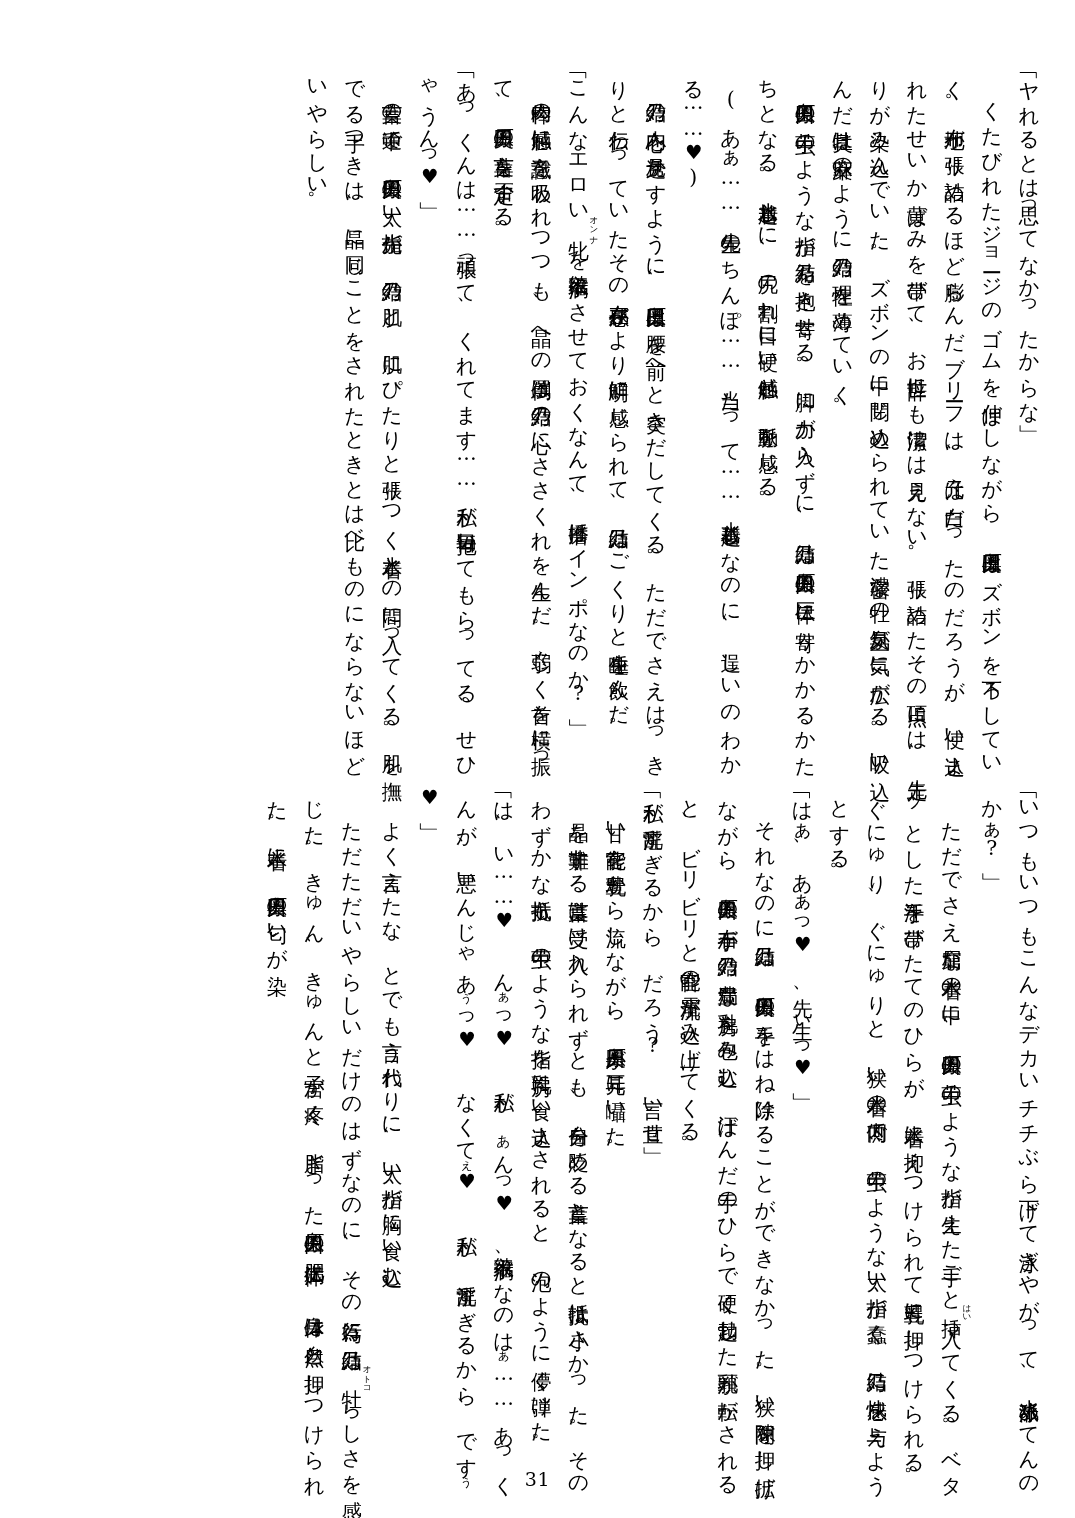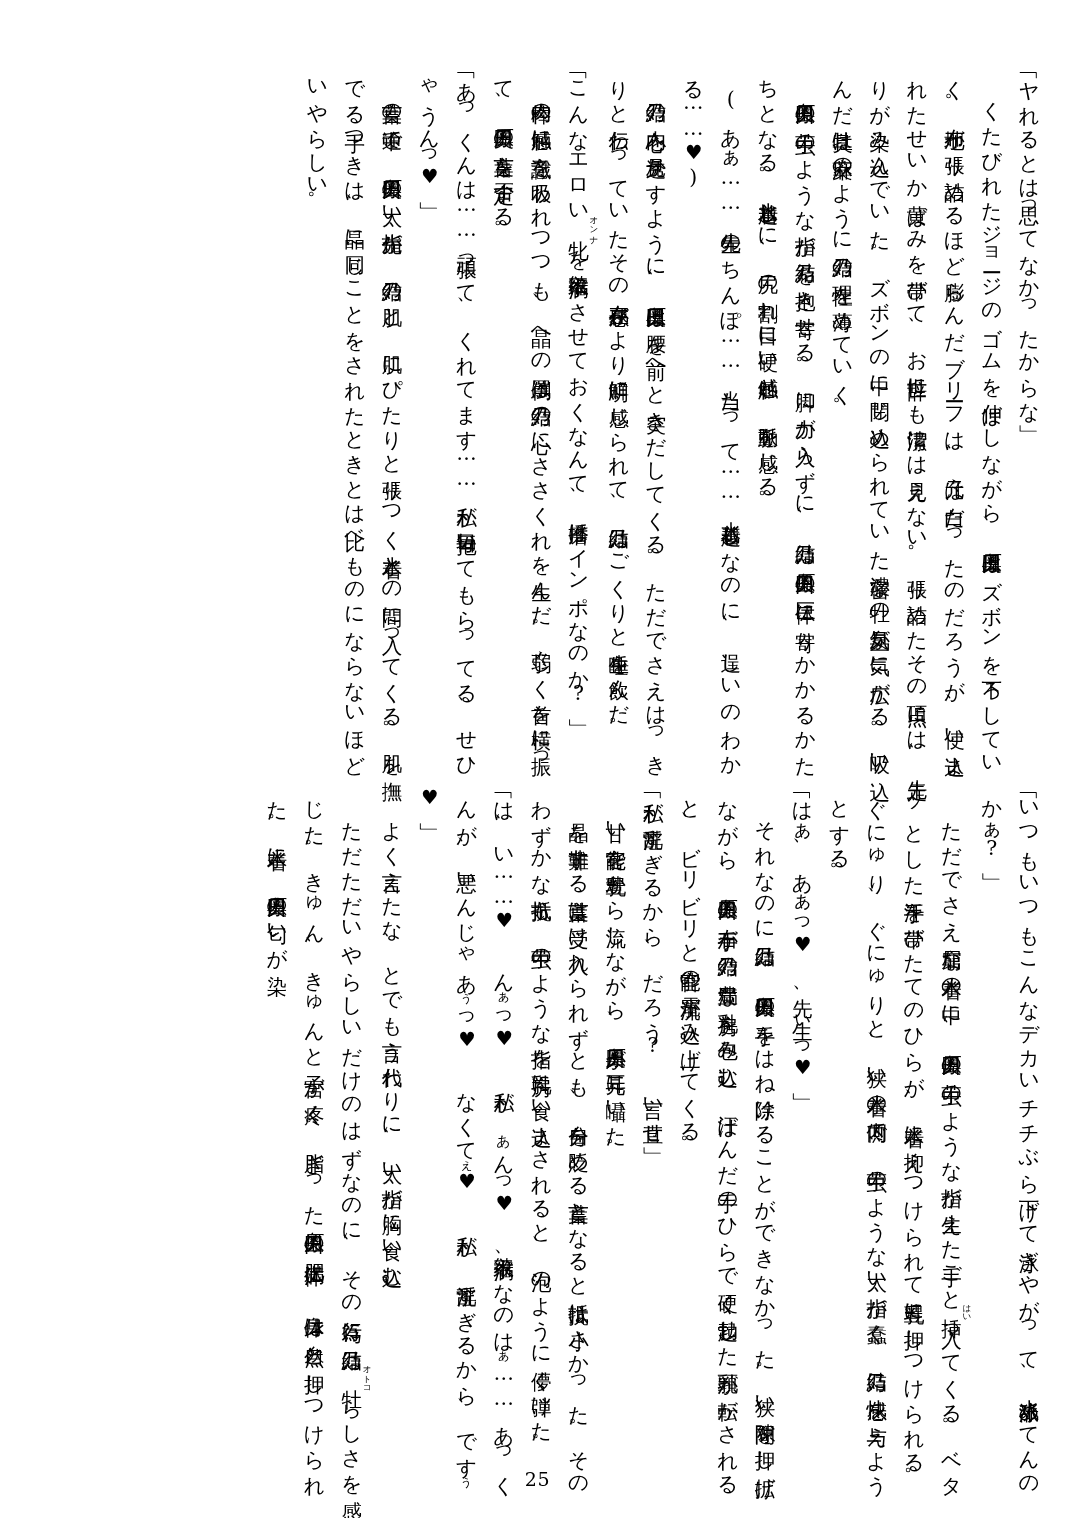--- a/index.html
+++ b/index.html
@@ -114,15 +114,15 @@
     <p class="noindent">「はぁ、あぁっ<span class="heart">♥</span> 先、生ぃっ<span class="heart">♥</span>」</p>
     <p>それなのに結乃は、奥原田の手をはね除けることができなかった。狭い隙間を押し拡げながら、奥原田の右手が結乃の豊満な乳房を包み込む。汗ばんだ手のひらで硬く勃起した乳頭が転がされると、ビリビリと官能の電流が込み上げてくる。</p>
     <p class="noindent">「私が淫乱すぎるから、だろう? 言い直せ」</p>
     <p>甘い官能を豊乳から流しながら、奥原田が耳元に囁いた。</p>
     <p>晶を非難する言葉は受け入れられずとも、自分を貶める言葉となると抵抗は小さかった。そのわずかな抵抗も、芋虫のような指を乳房に食い込まされると、泡のように儚く弾けた。</p>
     <p class="noindent">「は、い……<span class="heart">♥</span> ん<span class="small-kana">ぁ</span>っ<span class="heart">♥</span> 私が、<span class="small-kana">あ</span>んっ<span class="heart">♥</span> 欲求不満、なのは<span class="small-kana">ぁ</span>……あっくんが、悪いんじゃあ<span class="small-kana">ぅ</span>っ<span class="heart">♥</span> なくて<span class="small-kana">ぇ</span><span class="heart">♥</span> 私が、淫乱すぎるから、です<span class="small-kana">ぅ</span><span class="heart">♥</span>」</p>
     <p>よく言えたな、とでも言う代わりに、太い指が胸に食い込む。</p>
     <p>ただただいやらしいだけのはずなのに、その行為に結乃は<ruby>牡<rt>オトコ</rt></ruby>らしさを感じた。きゅん、きゅんと子宮が疼く。脂ぎった奥原田の肥満体に、身体は自然と押しつけられた。水着に、奥原田の匂いが染</p>
   </div>
 
-  <div id="page-number">25</div>
+  <div id="page-number">31</div>
 
 </div>
 
 </body></html>

